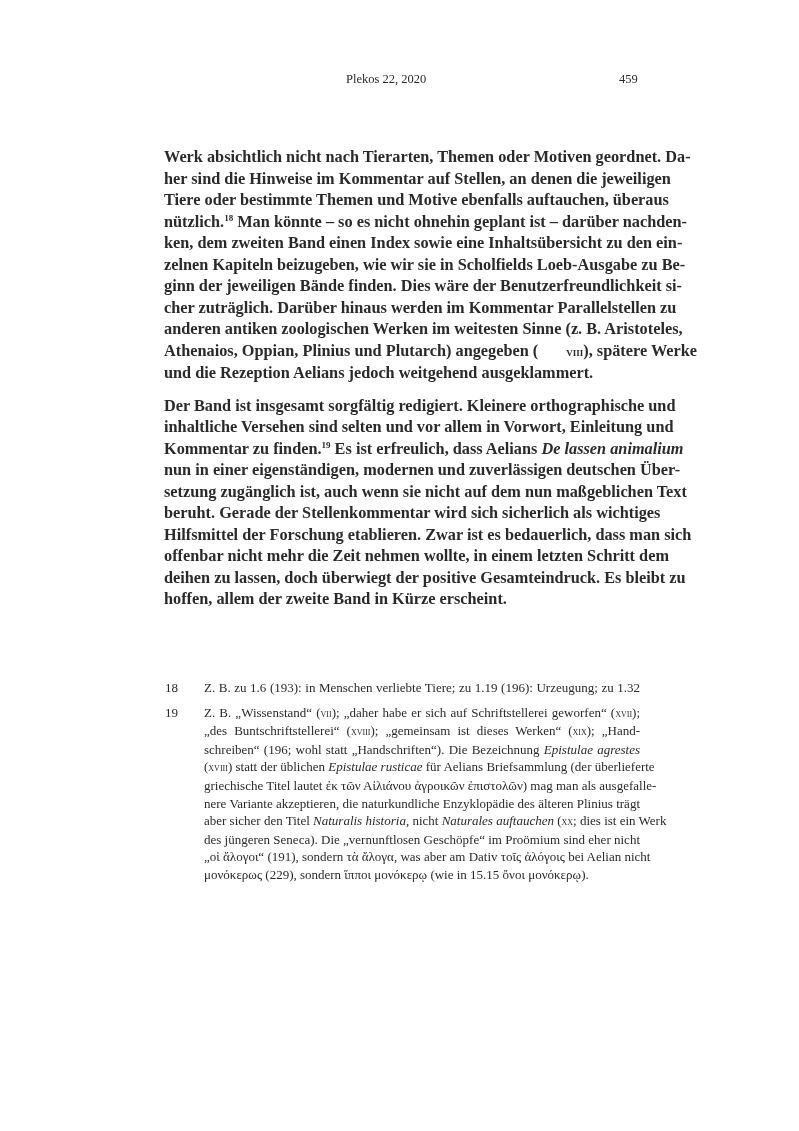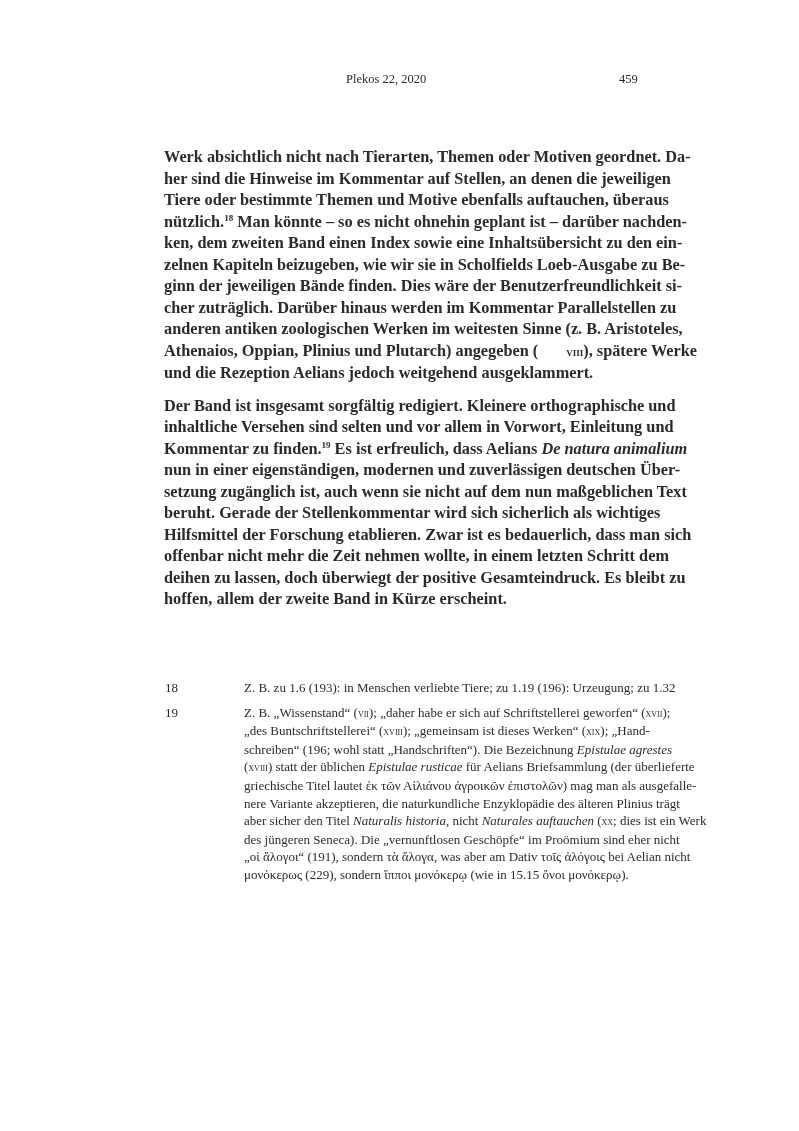--- a/index.html
+++ b/index.html
@@ -13,21 +13,21 @@
   .body p { margin: 0 0 11px 0; }
   .line { display: block; text-align: justify; text-align-last: justify; white-space: nowrap; }
   .line.last { text-align-last: left; }
   sup { font-size: 9px; line-height: 0; vertical-align: 6px; }
   i { font-style: italic; }
   .sc { font-variant: small-caps; font-size: 13px; margin-left: 28px; }
   .footnotes { position: absolute; left: 164px; top: 679px; width: 476px; font-size: 13px; line-height: 17.6px; }
   .fn { position: relative; margin-bottom: 7px; }
   .fn .num { position: absolute; left: 1px; top: 0; }
   .fn .txt { margin-left: 40px; }
-  .fn .line { white-space: nowrap; margin-left: 40px; }
+  .fn .line { white-space: nowrap; }
   .sc-fn { font-variant: small-caps; font-size: 11px; }
 </style>
 </head>
 <body>
 
 <div class="running-head">
   <span class="journal">Plekos 22, 2020</span>
   <span class="pageno">459</span>
 </div>
 
@@ -41,21 +41,21 @@
       <span class="line">zelnen Kapiteln beizugeben, wie wir sie in Scholfields Loeb-Ausgabe zu Be-</span>
       <span class="line">ginn der jeweiligen Bände finden. Dies wäre der Benutzerfreundlichkeit si-</span>
       <span class="line">cher zuträglich. Darüber hinaus werden im Kommentar Parallelstellen zu</span>
       <span class="line">anderen antiken zoologischen Werken im weitesten Sinne (z. B. Aristoteles,</span>
       <span class="line">Athenaios, Oppian, Plinius und Plutarch) angegeben (<span class="sc">viii</span>), spätere Werke</span>
       <span class="line last">und die Rezeption Aelians jedoch weitgehend ausgeklammert.</span>
     </p>
     <p>
       <span class="line">Der Band ist insgesamt sorgfältig redigiert. Kleinere orthographische und</span>
       <span class="line">inhaltliche Versehen sind selten und vor allem in Vorwort, Einleitung und</span>
-      <span class="line">Kommentar zu finden.<sup>19</sup> Es ist erfreulich, dass Aelians <i>De natura animalium</i></span>
+      <span class="line">Kommentar zu finden.<sup>19</sup> Es ist erfreulich, dass Aelians <i>De lassen animalium</i></span>
       <span class="line">nun in einer eigenständigen, modernen und zuverlässigen deutschen Über-</span>
       <span class="line">setzung zugänglich ist, auch wenn sie nicht auf dem nun maßgeblichen Text</span>
       <span class="line">beruht. Gerade der Stellenkommentar wird sich sicherlich als wichtiges</span>
       <span class="line">Hilfsmittel der Forschung etablieren. Zwar ist es bedauerlich, dass man sich</span>
       <span class="line">offenbar nicht mehr die Zeit nehmen wollte, in einem letzten Schritt dem</span>
       <span class="line">deihen zu lassen, doch überwiegt der positive Gesamteindruck. Es bleibt zu</span>
       <span class="line last">hoffen, allem der zweite Band in Kürze erscheint.</span>
     </p>
   </div>
 

